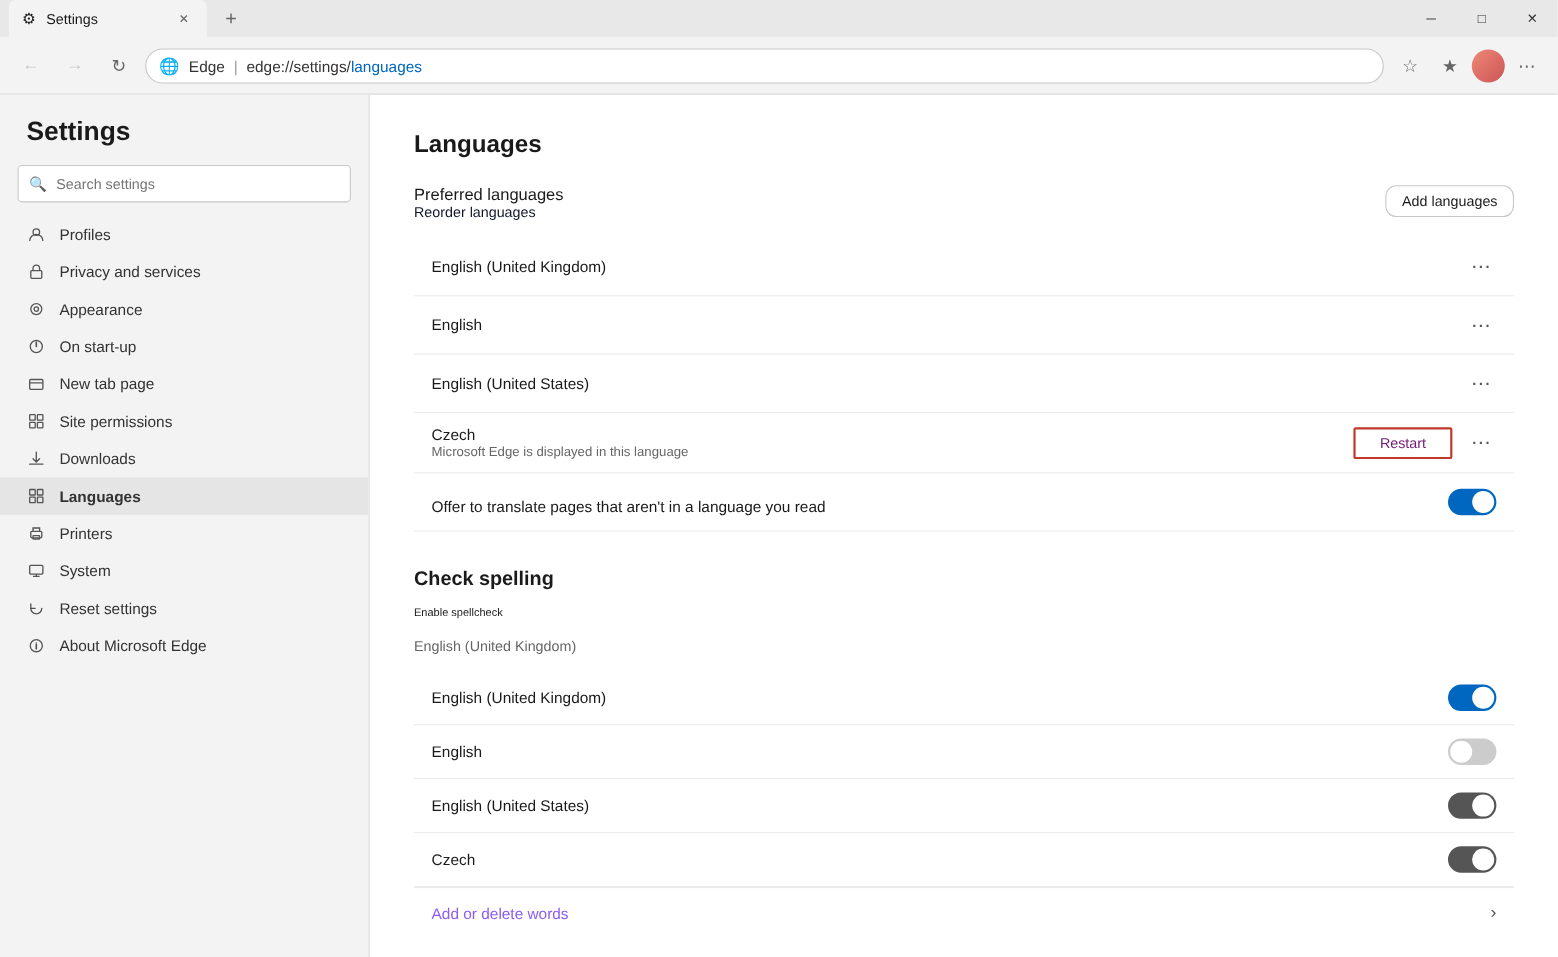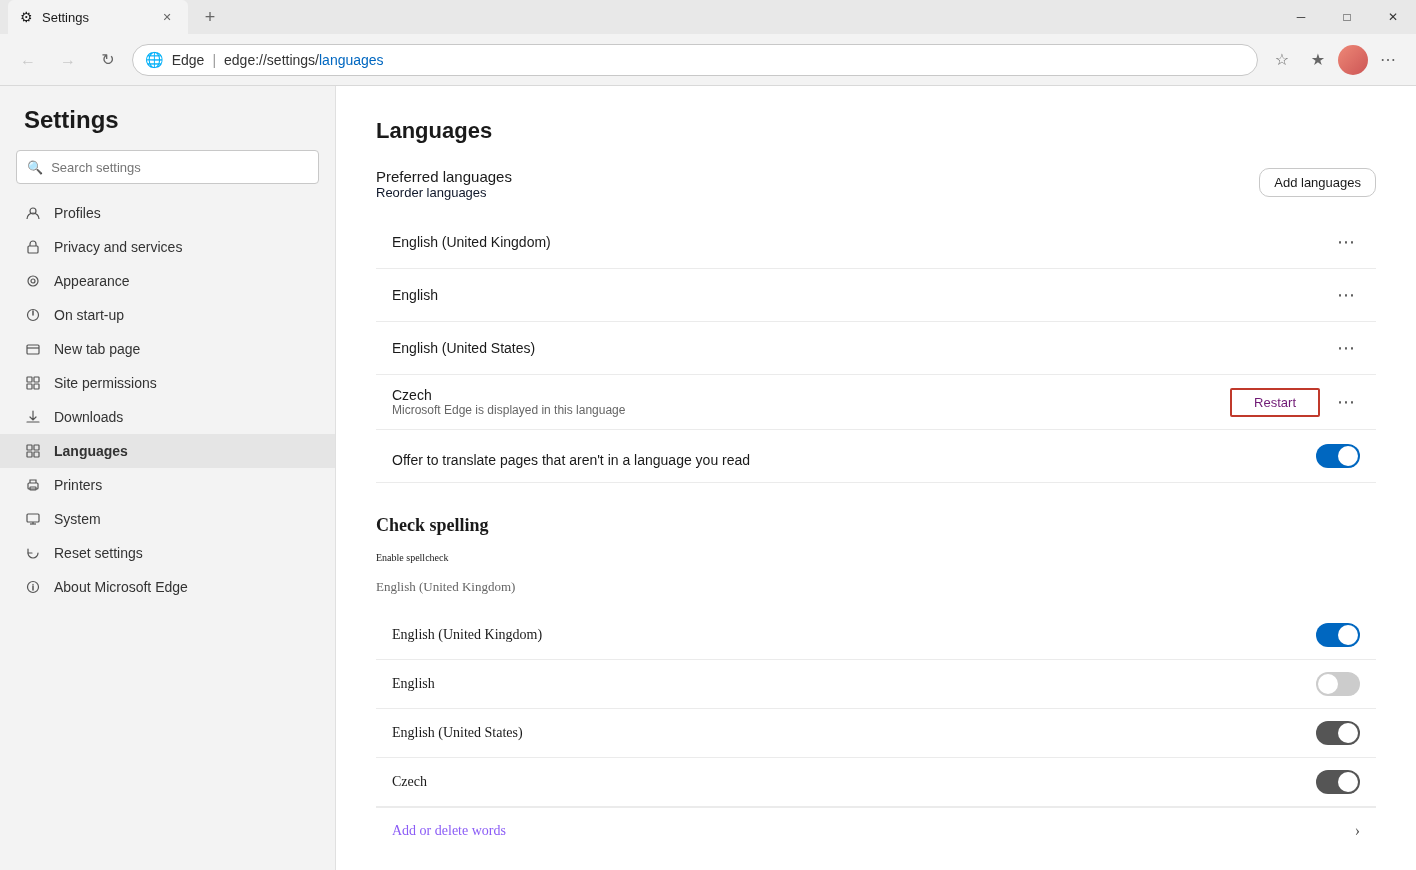--- a/index.html
+++ b/index.html
@@ -275,21 +275,20 @@
       border-radius: 50%;
       background: white;
       transition: left 0.15s;
     }
     .toggle.on::after { left: 22px; }
     .toggle.off::after { left: 2px; }
     .toggle.off-dark::after { left: 22px; }
 
     .spell-section {
       margin-top: 32px;
-      font-family: Liberation Serif, serif;
     }
     .enable-spell-title { font-size: 10px; font-weight: 500; margin-bottom: 16px; }
     .enable-spell-sub { font-size: 13px; color: #666; margin-bottom: 16px; }
 
     .add-delete-row {
       display: flex;
       align-items: center;
       padding: 14px 16px;
       cursor: pointer;
     }

